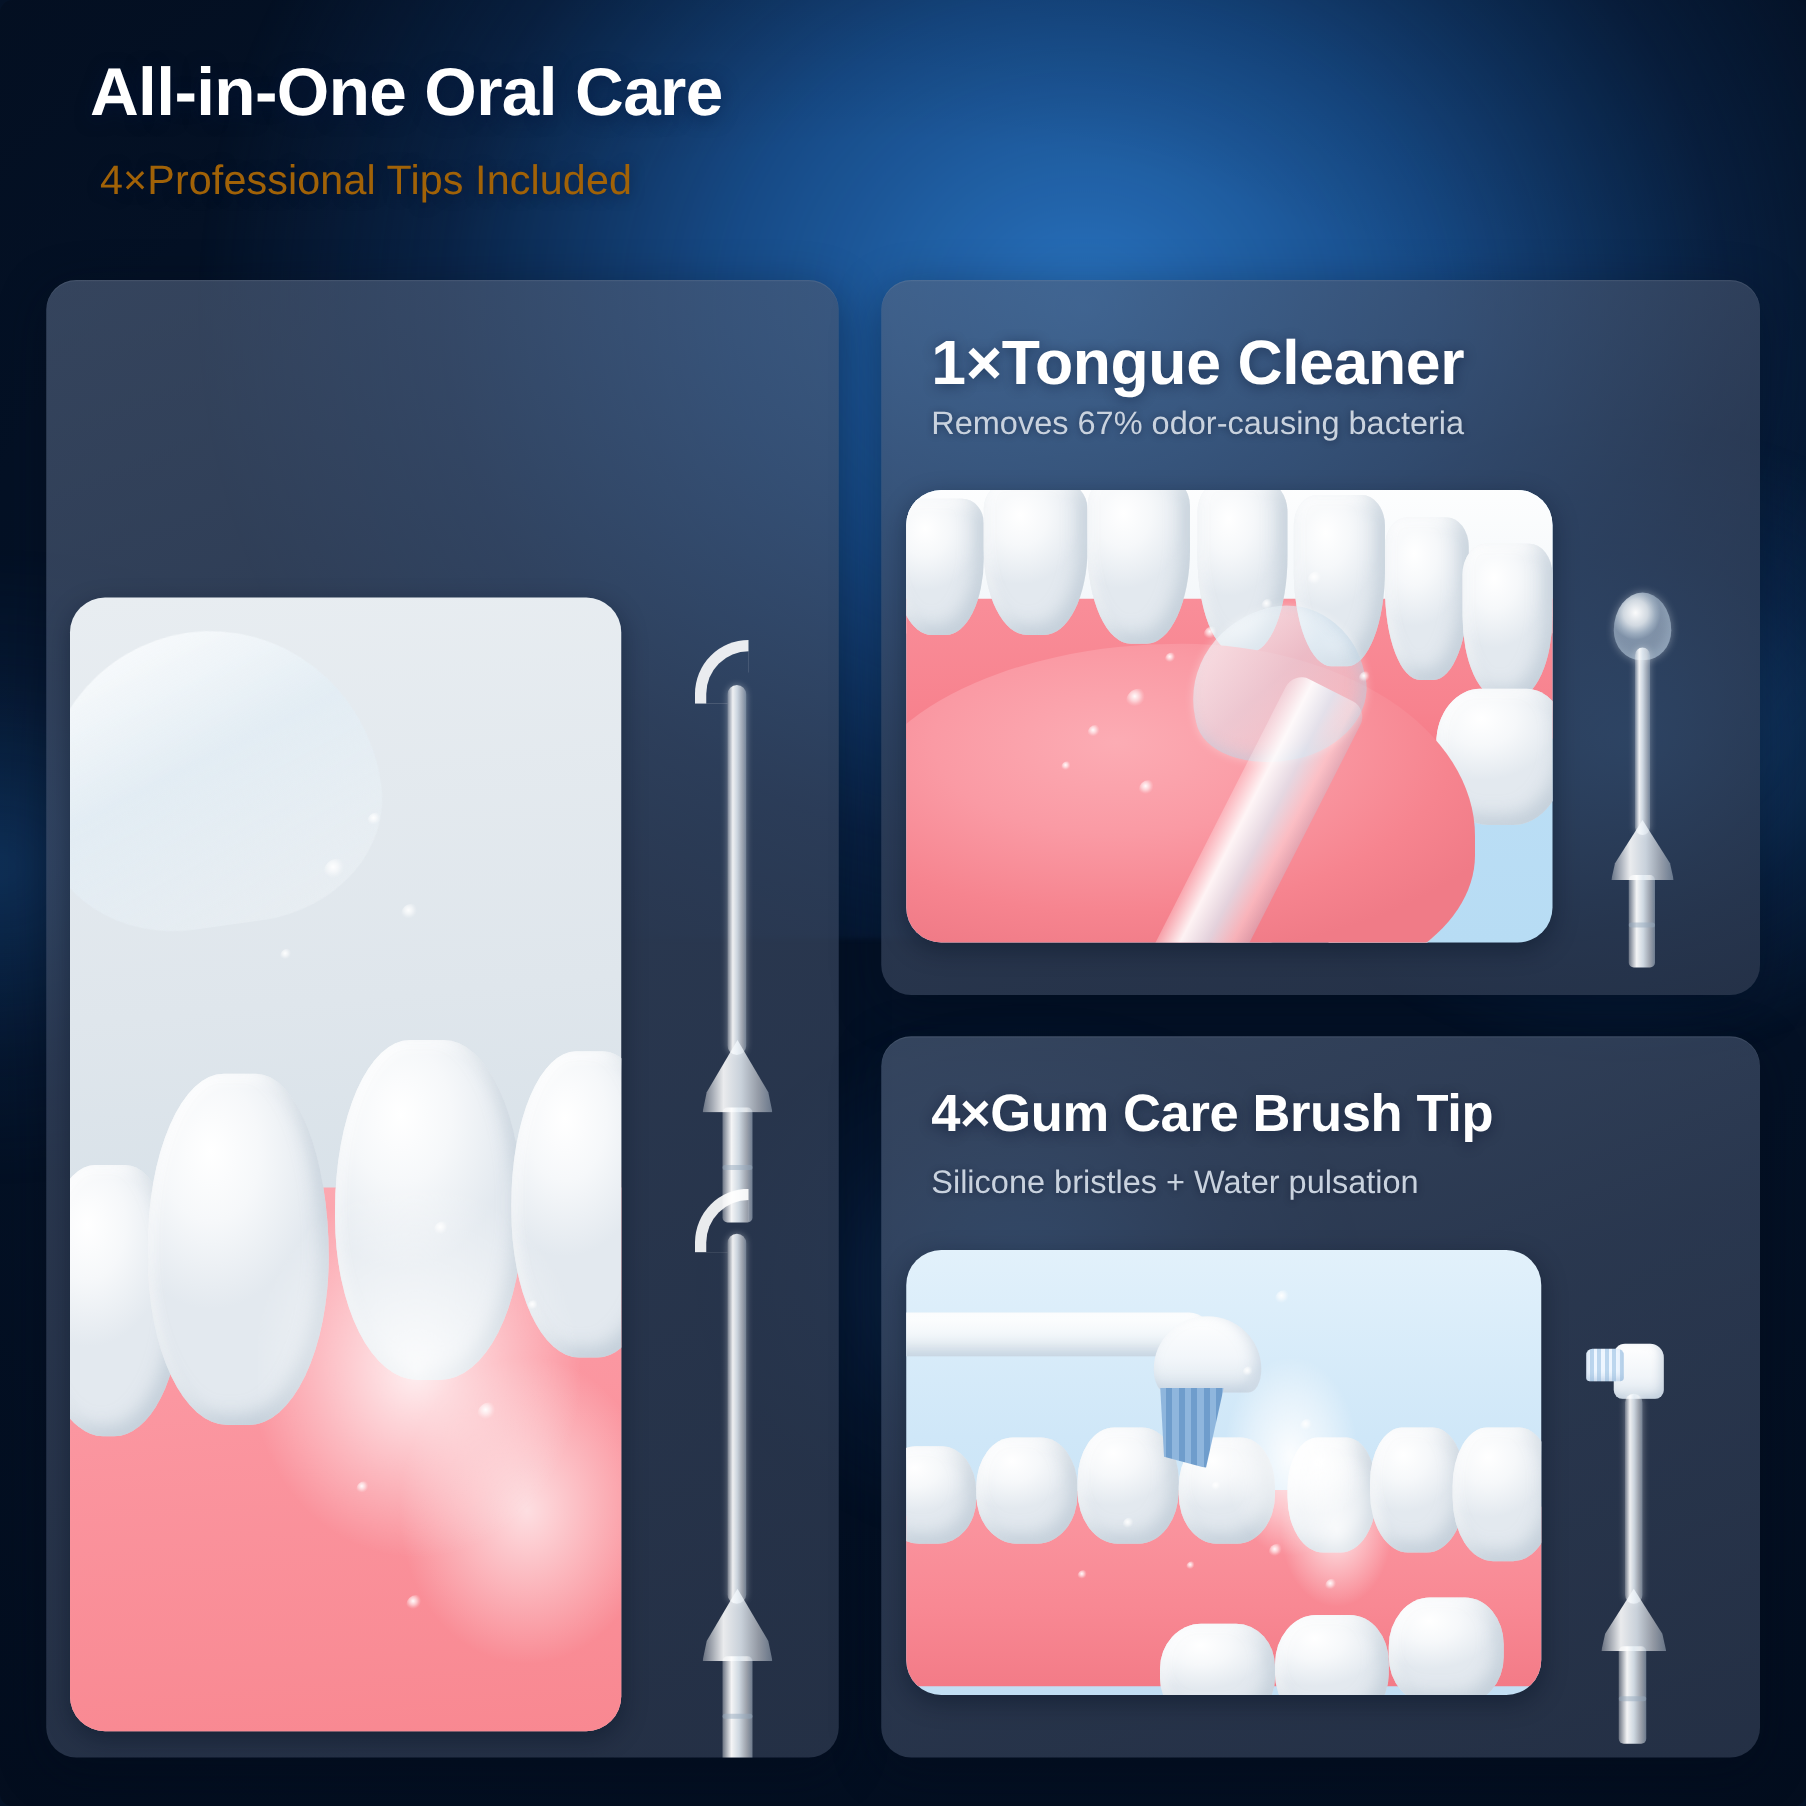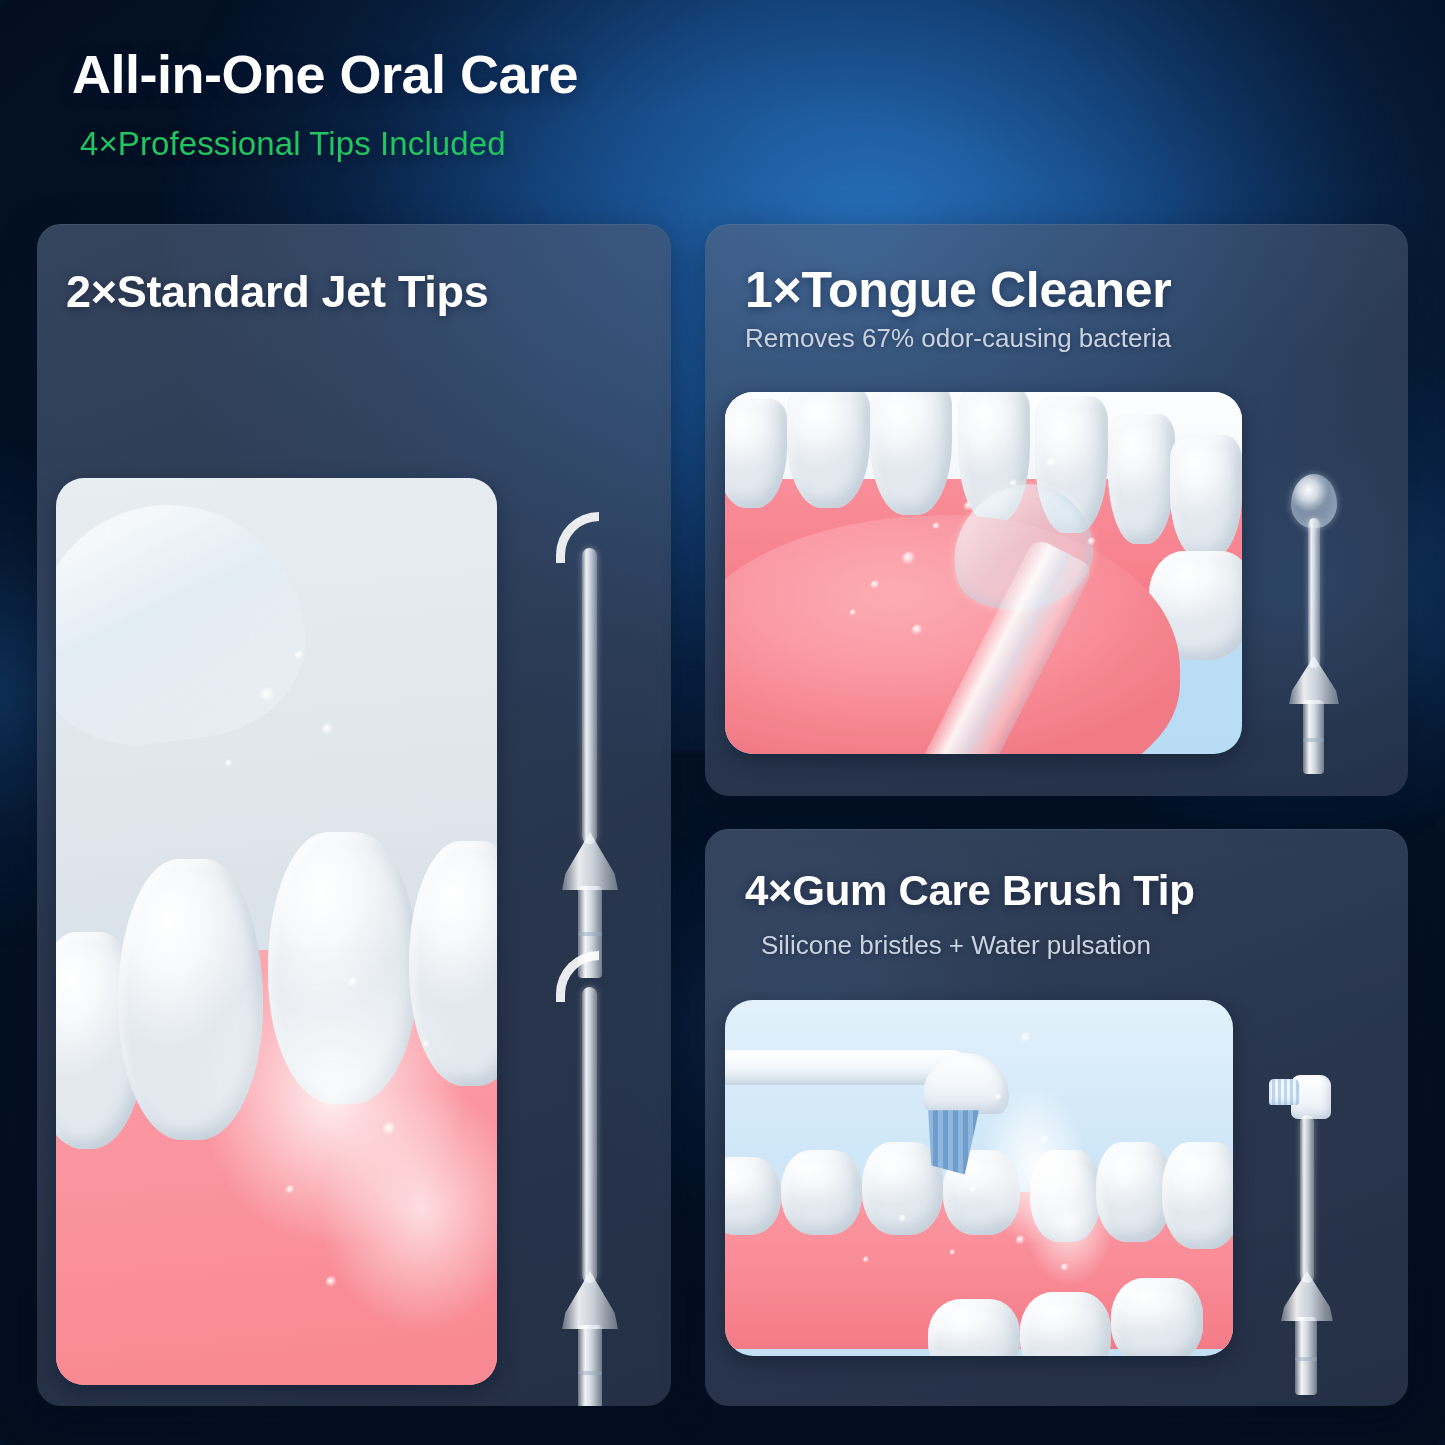--- a/index.html
+++ b/index.html
@@ -31,21 +31,21 @@
   .bg-vignette{position:absolute;inset:0;
     background:radial-gradient(120% 95% at 50% 42%, rgba(0,0,0,0) 36%, rgba(2,9,22,.55) 76%, rgba(1,6,16,.88) 100%);}
 
   
   .head{position:absolute;left:72px;top:46px;width:860px;}
   .title{
     font-size:54px;font-weight:700;color:#ffffff;letter-spacing:-.5px;
     line-height:1.06;margin:0;text-shadow:0 2px 14px rgba(0,20,60,.55);
   }
   .subtitle{
-    margin:22px 0 0 8px;font-size:33px;font-weight:500;color:#22c55e;
+    margin:22px 0 0 8px;font-size:33px;font-weight:500;color:#a16207;
     letter-spacing:.1px;text-shadow:0 2px 10px rgba(0,18,50,.5);
   }
 
   
   .card{
     position:absolute;border-radius:24px;
     background:linear-gradient(160deg, rgba(83,100,128,.62) 0%, rgba(56,70,95,.72) 45%, rgba(44,56,78,.80) 100%);
     box-shadow:0 10px 38px rgba(2,10,26,.45), inset 0 1px 0 rgba(255,255,255,.07);
     overflow:hidden;
   }
@@ -56,21 +56,21 @@
   .c-title{color:#fff;font-weight:700;letter-spacing:-.3px;margin:0;
     text-shadow:0 2px 10px rgba(0,14,40,.45);}
   .c-sub{color:#c9d2de;font-weight:400;margin:0;line-height:1.28;
     text-shadow:0 1px 6px rgba(0,12,34,.4);}
 
   .card-left .c-title{position:absolute;left:29px;top:42px;font-size:45px;}
   .card-left .c-sub  {position:absolute;left:29px;top:110px;width:570px;font-size:27.5px;}
   .card-tr  .c-title {position:absolute;left:40px;top:37px;font-size:50px;}
   .card-tr  .c-sub   {position:absolute;left:40px;top:98px;font-size:26px;}
   .card-br  .c-title {position:absolute;left:40px;top:38px;font-size:42px;}
-  .card-br  .c-sub   {position:absolute;left:40px;top:100px;font-size:26px;margin-left:16px;}
+  .card-br  .c-sub   {position:absolute;left:40px;top:100px;font-size:26px;}
 
   
   .photo{position:absolute;border-radius:28px;overflow:hidden;
     box-shadow:0 6px 20px rgba(3,12,30,.38);}
   .photo-left{left:19px;top:254px;width:441px;height:907px;
     background:linear-gradient(175deg,#e8edf1 0%,#dfe6ec 36%,#d9e2e9 52%,#f6c9cd 53%,#fbb9bf 100%);}
   .photo-tr{left:20px;top:168px;width:517px;height:362px;
     background:linear-gradient(180deg,#cfe8f8 0%,#bfe0f6 30%,#b7dcf4 100%);}
   .photo-br{left:20px;top:171px;width:508px;height:356px;
     background:linear-gradient(180deg,#e2f1fb 0%,#cfe7f8 42%,#c2dff4 100%);}
@@ -170,21 +170,20 @@
   <div class="bg-glow-left"></div>
   <div class="bg-glow-mid"></div>
   <div class="bg-vignette"></div>
 
   <div class="head">
     <h1 class="title">All-in-One Oral Care</h1>
     <div class="subtitle">4×Professional Tips Included</div>
   </div>
 
   <div class="card card-left">
-    <h2 class="c-title">2×Standard Jet Tips</h2>
 
     <div class="photo photo-left">
       <div class="lp-gumfield"></div>
 
       <div class="tooth" style="left:-6%;top:50%;width:26%;height:24%;border-radius:40% 38% 46% 46%/52% 50% 48% 48%;"></div>
       <div class="tooth" style="left:14%;top:42%;width:33%;height:31%;border-radius:42% 40% 44% 44%/50% 52% 48% 48%;"></div>
       <div class="tooth" style="left:48%;top:39%;width:34%;height:30%;border-radius:40% 42% 44% 44%/50% 50% 48% 48%;"></div>
       <div class="tooth" style="left:80%;top:40%;width:28%;height:27%;border-radius:42% 40% 44% 44%/50% 50% 48% 48%;"></div>
 
       <div class="lp-jet"></div>

